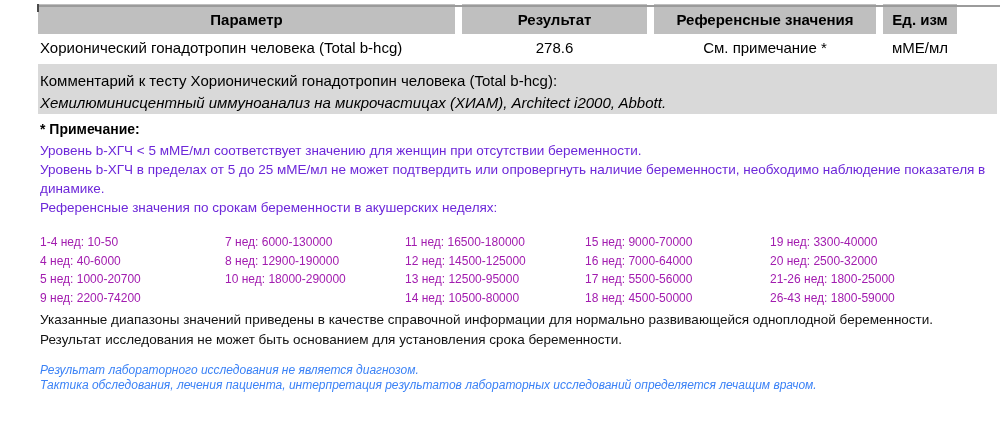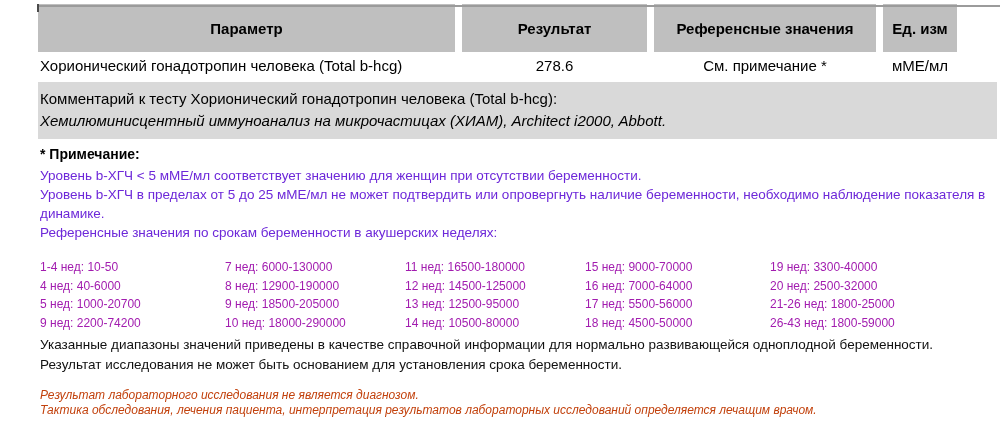--- a/index.html
+++ b/index.html
@@ -23,33 +23,33 @@
   .top-tick { position: absolute; top: 0; left: 37px; width: 2px; height: 8px; background: #4a4a4a; }
 
   .lab-table { margin: 4px 43px 0 38px; }
   .t-grid {
     display: grid;
     grid-template-columns: 417px 185px 222px 1fr;
     column-gap: 7px;
   }
   .hcell {
     background: var(--header-bg);
-    height: 48px;
+    height: 30px;
     display: flex; align-items: center; justify-content: center;
     font-size: 15px; font-weight: bold;
   }
   .drow { padding: 4px 0 5px 0; }
   .dcell { font-size: 15px; line-height: 18px; align-self: center; }
   .dcell.param { padding-left: 2px; align-self: start; padding-top: 1px; }
   .dcell.center { text-align: center; }
 
   .comment-block {
     margin: 2px 3px 0 38px;
     background: var(--comment-bg);
-    padding: 6px 8px 7px 2px;
+    padding: 6px 8px 0 2px;
     font-size: 15px; line-height: 22px;
   }
   .comment-method { font-style: italic; }
 
   .note-title {
     margin: 7px 0 0 40px;
     font-size: 14px; font-weight: bold; line-height: 16px;
   }
   .note-lines {
     margin: 4px 0 0 40px;
@@ -66,21 +66,21 @@
   }
   .after-lines {
     margin: 3px 0 0 40px;
     width: 950px;
     font-size: 13.5px; line-height: 19.5px;
     color: #111;
   }
   .footer-lines {
     margin: 14px 0 0 40px;
     font-size: 12px; font-style: italic; line-height: 15px;
-    color: #c2410c;
+    color: #3b82f6;
   }
 </style>
 </head>
 <body>
 
 <div class="page">
 
   <div class="top-line"></div>
   <div class="top-tick"></div>
 
@@ -115,21 +115,20 @@
   <div class="ranges">
     <div>
       <div>1-4 нед: 10-50</div>
       <div>4 нед: 40-6000</div>
       <div>5 нед: 1000-20700</div>
       <div>9 нед: 2200-74200</div>
     </div>
     <div>
       <div>7 нед: 6000-130000</div>
       <div>8 нед: 12900-190000</div>
-      <div>9 нед: 18500-205000</div>
       <div>10 нед: 18000-290000</div>
     </div>
     <div>
       <div>11 нед: 16500-180000</div>
       <div>12 нед: 14500-125000</div>
       <div>13 нед: 12500-95000</div>
       <div>14 нед: 10500-80000</div>
     </div>
     <div>
       <div>15 нед: 9000-70000</div>

